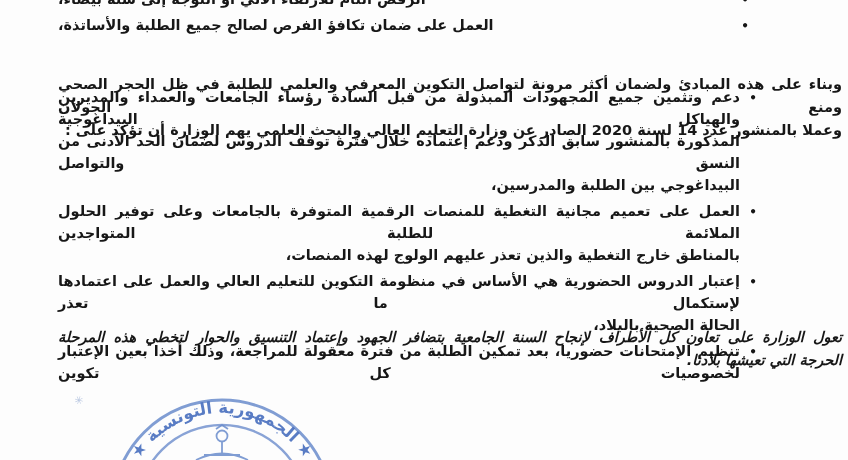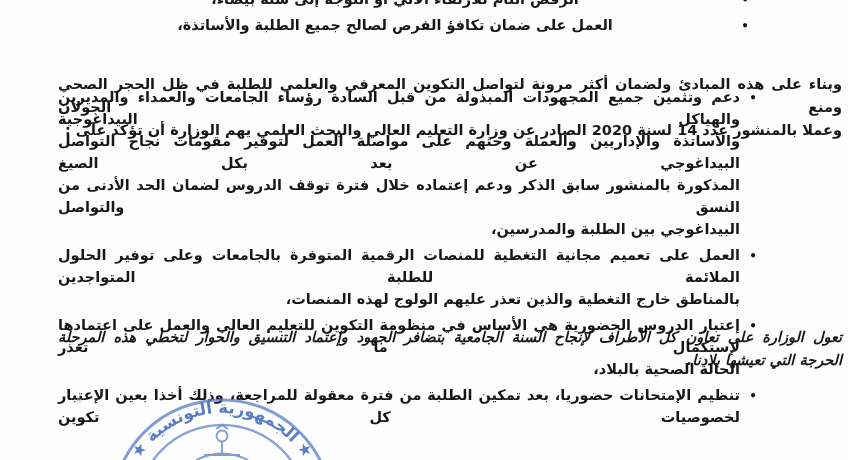--- a/index.html
+++ b/index.html
@@ -25,21 +25,21 @@
   .marker{
     position:absolute;right:-17px;top:1px;
     font-size:12px;line-height:22px;
   }
   .tline{
     line-height:22px;
     text-align:justify;
     text-align-last:justify;
   }
   .tline.last{text-align-last:right;}
-  .single{line-height:22px;text-align:center;}
+  .single{line-height:22px;text-align:left;}
   .stamp-wrap{left:92px;top:391px;width:264px;height:69px;}
   .pen-mark{
     left:74px;top:394px;
     color:#93a9d2;opacity:.65;
     font-size:11px;font-weight:400;
     transform:rotate(18deg);
   }
 </style>
 </head>
 <body>
@@ -60,21 +60,20 @@
   <div class="abs para" style="top:36px;margin-top:37px;">
       <div class="tline">وبناء على هذه المبادئ ولضمان أكثر مرونة لتواصل التكوين المعرفي والعلمي للطلبة في ظل الحجر الصحي ومنع الجولان</div>
       <div class="tline last">وعملا بالمنشور عدد 14 لسنة 2020 الصادر عن وزارة التعليم العالي والبحث العلمي يهم الوزارة أن تؤكد على :</div>
     </div>
 
   <div class="abs list-block" style="top:86px;">
     <div class="list-item">
       <span class="marker">•</span>
       <div>
           <div class="tline">دعم وتثمين جميع المجهودات المبذولة من قبل السادة رؤساء الجامعات والعمداء والمديرين والهياكل البيداغوجية</div>
-          <div class="tline">والأساتذة والإداريين والعملة وحثهم على مواصلة العمل لتوفير مقومات نجاح التواصل البيداغوجي عن بعد بكل الصيغ</div>
           <div class="tline">المذكورة بالمنشور سابق الذكر ودعم إعتماده خلال فترة توقف الدروس لضمان الحد الأدنى من النسق والتواصل</div>
           <div class="tline last">البيداغوجي بين الطلبة والمدرسين،</div>
         </div>
     </div>
     <div class="list-item">
       <span class="marker">•</span>
       <div>
           <div class="tline">العمل على تعميم مجانية التغطية للمنصات الرقمية المتوفرة بالجامعات وعلى توفير الحلول الملائمة للطلبة المتواجدين</div>
           <div class="tline last">بالمناطق خارج التغطية والذين تعذر عليهم الولوج لهذه المنصات،</div>
         </div>

